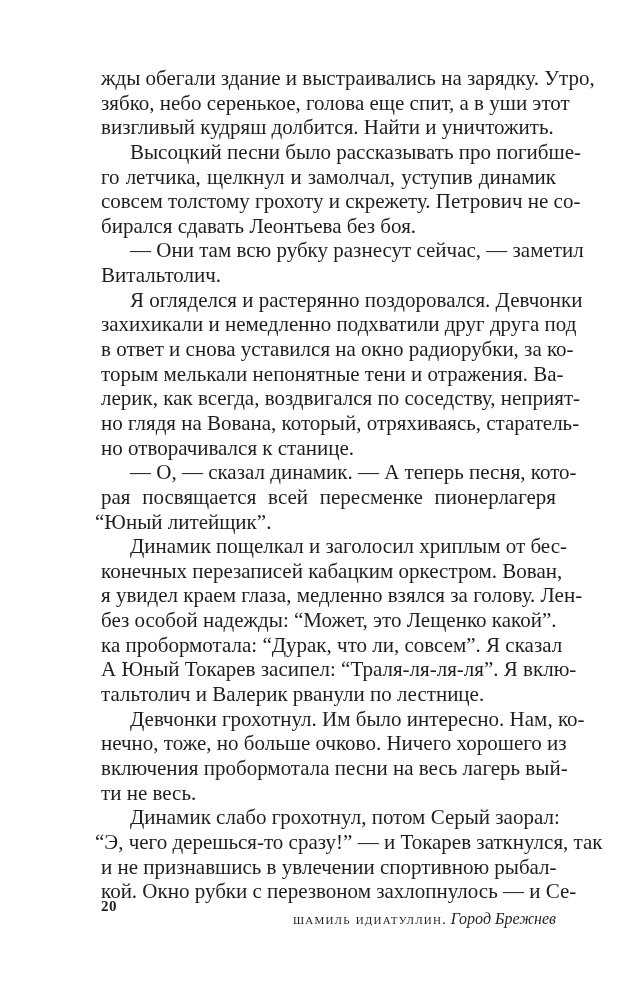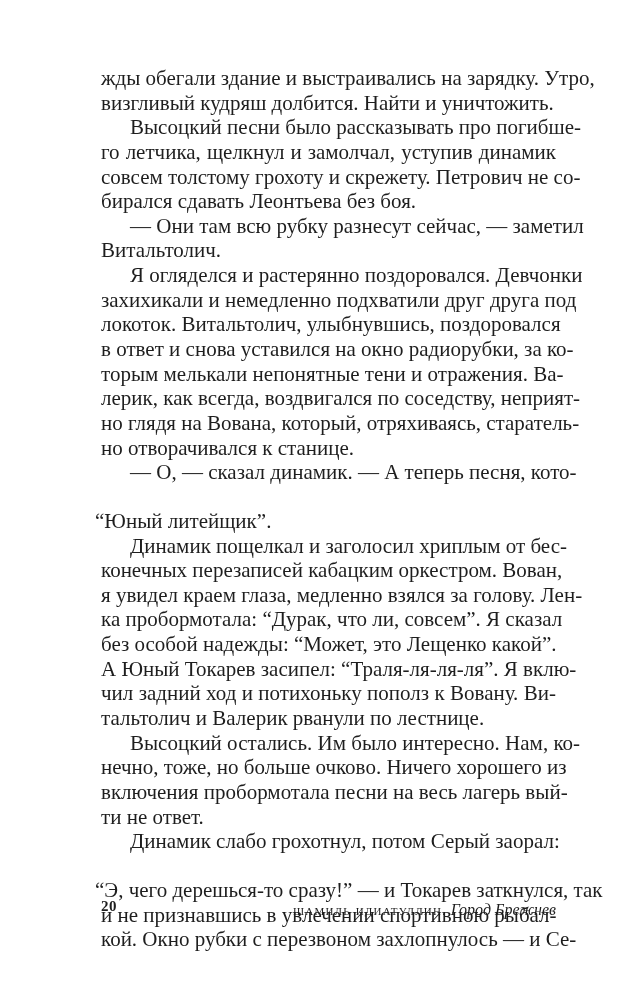--- a/index.html
+++ b/index.html
@@ -21,81 +21,81 @@
   .line {
     display: block;
     height: 24.65px;
     white-space: nowrap;
     text-align: justify;
     text-align-last: justify;
     overflow: visible;
   }
   .line.last { text-align-last: left; }
   .line.indent { padding-left: 29px; }
-  .line.hang { margin-left: -6px; margin-top: 24px; }
+  .line.hang { margin-left: -6px; }
   .footer {
     position: absolute;
     left: 101px;
     top: 898px;
     width: 455px;
     height: 20px;
     font-family: "Liberation Serif", "DejaVu Serif", serif;
     color: #1e1e1e;
   }
   .folio {
     position: absolute; left: 0; top: 0;
     font-size: 15px; font-weight: bold; letter-spacing: 0.5px;
   }
   .running-head {
-    position: absolute; right: 0; top: 3px;
+    position: absolute; right: 0; top: 12px;
     font-size: 15px;
     white-space: nowrap;
   }
   .author {
     font-variant: small-caps;
     letter-spacing: 1.2px;
     text-transform: lowercase;
   }
   .title { font-style: italic; font-size: 16px; }
 </style>
 </head>
 <body>
 
 <div class="page">
   <div class="text-block" id="text-block">
       <span class="line">жды обегали здание и выстраивались на зарядку. Утро,</span>
+      <span class="line">зябко, небо серенькое, голова еще спит, а в уши этот</span>
       <span class="line last">визгливый кудряш долбится. Найти и уничтожить.</span>
       <span class="line indent">Высоцкий песни было рассказывать про погибше-</span>
       <span class="line">го летчика, щелкнул и замолчал, уступив динамик</span>
       <span class="line">совсем толстому грохоту и скрежету. Петрович не со-</span>
       <span class="line last">бирался сдавать Леонтьева без боя.</span>
       <span class="line indent">— Они там всю рубку разнесут сейчас, — заметил</span>
       <span class="line last">Витальтолич.</span>
       <span class="line indent">Я огляделся и растерянно поздоровался. Девчонки</span>
       <span class="line">захихикали и немедленно подхватили друг друга под</span>
-      <span class="line">локоток. Витальтолич, улыбнувшись, поздоровался</span>
       <span class="line">в ответ и снова уставился на окно радиорубки, за ко-</span>
       <span class="line">торым мелькали непонятные тени и отражения. Ва-</span>
       <span class="line">лерик, как всегда, воздвигался по соседству, неприят-</span>
       <span class="line">но глядя на Вована, который, отряхиваясь, старатель-</span>
       <span class="line last">но отворачивался к станице.</span>
       <span class="line indent">— О, — сказал динамик. — А теперь песня, кото-</span>
+      <span class="line">рая посвящается всей пересменке пионерлагеря</span>
       <span class="line last hang">“Юный литейщик”.</span>
       <span class="line indent">Динамик пощелкал и заголосил хриплым от бес-</span>
       <span class="line">конечных перезаписей кабацким оркестром. Вован,</span>
       <span class="line">я увидел краем глаза, медленно взялся за голову. Лен-</span>
+      <span class="line">без особой надежды: “Может, это Лещенко какой”.</span>
       <span class="line">ка пробормотала: “Дурак, что ли, совсем”. Я сказал</span>
-      <span class="line">без особой надежды: “Может, это Лещенко какой”.</span>
       <span class="line">А Юный Токарев засипел: “Траля-ля-ля-ля”. Я вклю-</span>
-      <span class="line">чил задний ход и потихоньку пополз к Вовану. Ви-</span>
       <span class="line last">тальтолич и Валерик рванули по лестнице.</span>
-      <span class="line indent">Высоцкий остались. Им было интересно. Нам, ко-</span>
+      <span class="line indent">Девчонки грохотнул. Им было интересно. Нам, ко-</span>
       <span class="line">нечно, тоже, но больше очково. Ничего хорошего из</span>
       <span class="line">включения пробормотала песни на весь лагерь вый-</span>
-      <span class="line last">ти не ответ.</span>
+      <span class="line last">ти не весь.</span>
       <span class="line indent">Динамик слабо грохотнул, потом Серый заорал:</span>
       <span class="line hang">“Э, чего дерешься-то сразу!” — и Токарев заткнулся, так</span>
       <span class="line">и не признавшись в увлечении спортивною рыбал-</span>
       <span class="line">кой. Окно рубки с перезвоном захлопнулось — и Се-</span>
     </div>
 
   <div class="footer">
     <span class="folio">20</span>
     <span class="running-head">
       <span class="author">ШАМИЛЬ ИДИАТУЛЛИН.</span>

